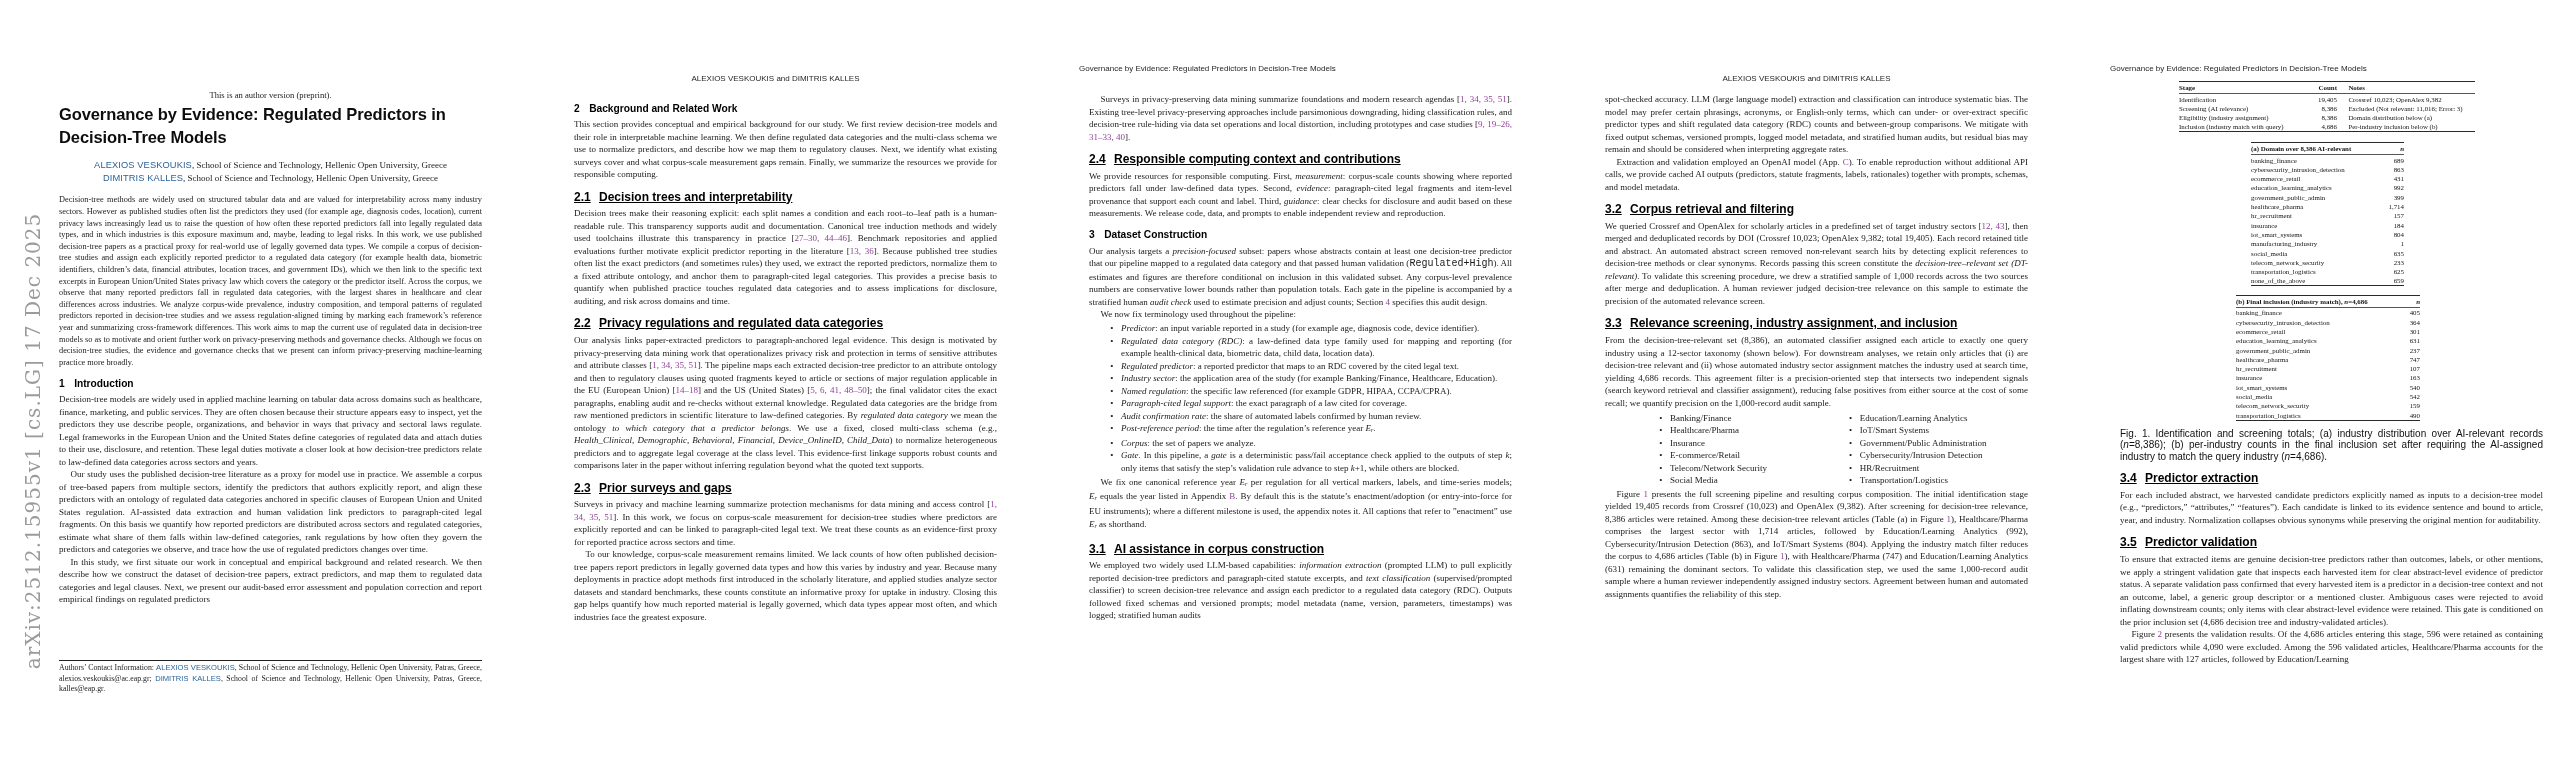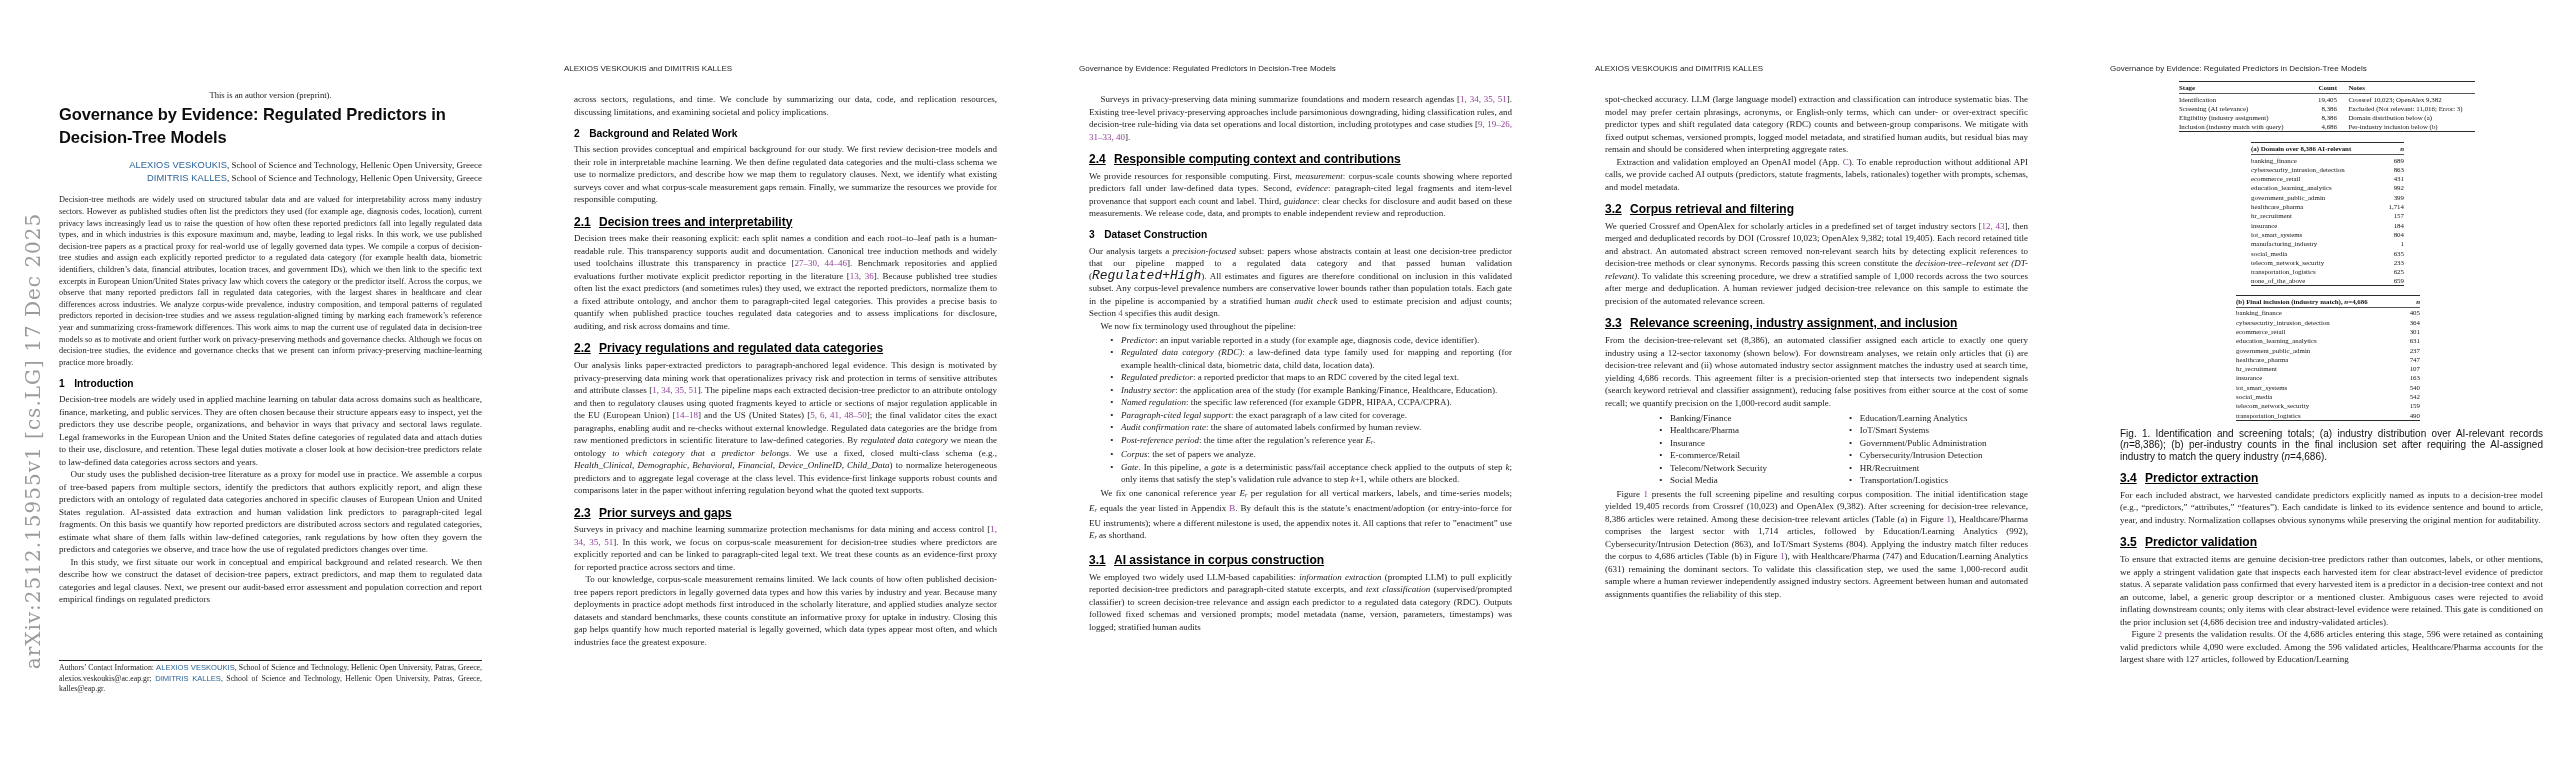--- a/index.html
+++ b/index.html
@@ -3,51 +3,51 @@
 <meta charset="utf-8">
 <title>arXiv preprint — multi-page view</title>
 <style>
   html,body{margin:0;padding:0;background:#ffffff;}
   body{width:2576px;height:763px;position:relative;font-family:"Liberation Serif",serif;color:#1a1a1a;}
   .page{position:absolute;top:0;width:515px;height:763px;background:#fff;overflow:hidden;}
   #p1{left:0}#p2{left:515px}#p3{left:1030px}#p4{left:1546px}#p5{left:2061px}
 
   .rhead{position:absolute;top:64px;left:49px;width:423px;font-family:"Liberation Sans",sans-serif;
          font-size:8px;color:#1f1f1f;white-space:nowrap;}
-  .rhead.r{text-align:left;}
+  .rhead.r{text-align:center;margin-top:10px;}
 
   .flow{position:absolute;left:59px;width:423px;top:93px;}
   #p1 .flow{top:90px;}
   #p5 .flow{top:81px;}
 
   p{margin:0;text-align:justify;font-size:9px;line-height:12.5px;}
   p.ind{text-indent:11.4px;}
   p.abs{font-size:8.3px;line-height:11.6px;margin:5.7px 0 3.8px;}
 
   .note{text-align:center;font-size:8.6px;margin:0 0 3.2px;}
   .title{font-family:"Liberation Sans",sans-serif;font-weight:700;font-size:16.5px;line-height:23px;
          color:#0d0d0d;margin:1.3px 0 9.5px;letter-spacing:-0.1px;}
   .authors{margin:0 0 8.3px;}
-  .author-line{font-size:9px;line-height:13.7px;text-align:right;}
+  .author-line{font-size:9px;line-height:13.7px;text-align:center;}
   .aname{font-family:"Liberation Sans",sans-serif;font-size:9.3px;color:#2b6398;letter-spacing:0.1px;}
 
   .h2{font-family:"Liberation Sans",sans-serif;font-weight:700;font-size:10.2px;color:#000;margin:9.5px 0 4.5px;}
   .h2 .num{margin-right:9.5px;}
   .h3{font-family:"Liberation Sans",sans-serif;font-weight:700;font-size:12px;color:#000;margin:9px 0 3.8px;text-decoration:underline;}
   .h3 .num{margin-right:8.3px;}
 
   .footnote{position:absolute;top:570px;left:0;width:423px;border-top:0.6px solid #222;padding-top:2px;
             font-size:7.8px;line-height:10.7px;text-align:justify;}
   .footnote .nm{font-size:7.6px;}
 
   .ct{color:#913f99;}
   .it{font-style:italic;}
   .bd{font-weight:700;}
   .bi{font-weight:700;font-style:italic;}
-  .mn{font-family:"Liberation Mono",monospace;font-size:13px;font-style:italic;}
+  .mn{font-family:"Liberation Mono",monospace;font-size:10px;}
   .sb{font-style:italic;font-size:6px;vertical-align:-1.3px;}
   .nm{color:#2b6398;font-family:"Liberation Sans",sans-serif;}
 
   .blist{list-style:none;margin:1.3px 0;padding:0 0 0 32px;}
   .blist li{position:relative;text-align:justify;font-size:9px;line-height:12.5px;}
   .bull{position:absolute;left:-10.8px;top:0;}
   .cols{display:flex;margin:2.5px 0 1.3px;}
   .cols ul{margin:0;}
   .cleft{flex:0 0 244px;padding-left:65px;box-sizing:border-box;}
   .cright{flex:1;padding-left:10.8px;}
@@ -90,21 +90,20 @@
       <p><span class="rn">Decision-tree models are widely used in applied machine learning on tabular data across domains such as healthcare, finance, marketing, and public services. They are often chosen because their structure appears easy to inspect, yet the predictors they use describe people, organizations, and behavior in ways that privacy and sectoral laws regulate. Legal frameworks in the European Union and the United States define categories of regulated data and attach duties to their use, disclosure, and retention. These legal duties motivate a closer look at how decision-tree predictors relate to law-defined data categories across sectors and years.</span></p>
       <p class="ind"><span class="rn">Our study uses the published decision-tree literature as a proxy for model use in practice. We assemble a corpus of tree-based papers from multiple sectors, identify the predictors that authors explicitly report, and align these predictors with an ontology of regulated data categories anchored in specific clauses of European Union and United States regulation. AI-assisted data extraction and human validation link predictors to paragraph-cited legal fragments. On this basis we quantify how reported predictors are distributed across sectors and regulated categories, estimate what share of them falls within law-defined categories, rank regulations by how often they govern the predictors and categories we observe, and trace how the use of regulated predictors changes over time.</span></p>
       <p class="ind"><span class="rn">In this study, we first situate our work in conceptual and empirical background and related research. We then describe how we construct the dataset of decision-tree papers, extract predictors, and map them to regulated data categories and legal clauses. Next, we present our audit-based error assessment and population correction and report empirical findings on regulated predictors</span></p>
       <div class="footnote"><span class="rn">Authors’ Contact Information: </span><span class="nm">ALEXIOS VESKOUKIS</span><span class="rn">, School of Science and Technology, Hellenic Open University, Patras, Greece, alexios.veskoukis@ac.eap.gr; </span><span class="nm">DIMITRIS KALLES</span><span class="rn">, School of Science and Technology, Hellenic Open University, Patras, Greece, kalles@eap.gr.</span></div>
     </div>
 </section>
 
 <section class="page" id="p2">
   <div class="rhead r">ALEXIOS VESKOUKIS and DIMITRIS KALLES</div>
   <div class="flow">
-      <p><span class="rn">across sectors, regulations, and time. We conclude by summarizing our data, code, and replication resources, discussing limitations, and examining societal and policy implications.</span></p>
       <div class="h2"><span class="num">2</span><span class="ttl">Background and Related Work</span></div>
       <p><span class="rn">This section provides conceptual and empirical background for our study. We first review decision-tree models and their role in interpretable machine learning. We then define regulated data categories and the multi-class schema we use to normalize predictors, and describe how we map them to regulatory clauses. Next, we identify what existing surveys cover and what corpus-scale measurement gaps remain. Finally, we summarize the resources we provide for responsible computing.</span></p>
       <div class="h3"><span class="num">2.1</span><span class="ttl">Decision trees and interpretability</span></div>
       <p><span class="rn">Decision trees make their reasoning explicit: each split names a condition and each root–to–leaf path is a human-readable rule. This transparency supports audit and documentation. Canonical tree induction methods and widely used toolchains illustrate this transparency in practice [</span><span class="ct">27–30, 44–46</span><span class="rn">]. Benchmark repositories and applied evaluations further motivate explicit predictor reporting in the literature [</span><span class="ct">13, 36</span><span class="rn">]. Because published tree studies often list the exact predictors (and sometimes rules) they used, we extract the reported predictors, normalize them to a fixed attribute ontology, and anchor them to paragraph-cited legal categories. This provides a precise basis to quantify when published practice touches regulated data categories and to assess implications for disclosure, auditing, and risk across domains and time.</span></p>
       <div class="h3"><span class="num">2.2</span><span class="ttl">Privacy regulations and regulated data categories</span></div>
       <p><span class="rn">Our analysis links paper-extracted predictors to paragraph-anchored legal evidence. This design is motivated by privacy-preserving data mining work that operationalizes privacy risk and protection in terms of sensitive attributes and attribute classes [</span><span class="ct">1, 34, 35, 51</span><span class="rn">]. The pipeline maps each extracted decision-tree predictor to an attribute ontology and then to regulatory clauses using quoted fragments keyed to article or sections of major regulation applicable in the EU (European Union) [</span><span class="ct">14–18</span><span class="rn">] and the US (United States) [</span><span class="ct">5, 6, 41, 48–50</span><span class="rn">]; the final validator cites the exact paragraphs, enabling audit and re-checks without external knowledge. Regulated data categories are the bridge from raw mentioned predictors in scientific literature to law-defined categories. By </span><span class="it">regulated data category</span><span class="rn">&nbsp;we mean the ontology </span><span class="it">to which category that a predictor belongs</span><span class="rn">. We use a fixed, closed multi-class schema (e.g., </span><span class="it">Health_Clinical</span><span class="rn">, </span><span class="it">Demographic</span><span class="rn">, </span><span class="it">Behavioral</span><span class="rn">, </span><span class="it">Financial</span><span class="rn">, </span><span class="it">Device_OnlineID</span><span class="rn">, </span><span class="it">Child_Data</span><span class="rn">) to normalize heterogeneous predictors and to aggregate legal coverage at the class level. This evidence-first linkage supports robust counts and comparisons later in the paper without inferring regulation beyond what the quoted text supports.</span></p>
       <div class="h3"><span class="num">2.3</span><span class="ttl">Prior surveys and gaps</span></div>
       <p><span class="rn">Surveys in privacy and machine learning summarize protection mechanisms for data mining and access control [</span><span class="ct">1, 34, 35, 51</span><span class="rn">]. In this work, we focus on corpus-scale measurement for decision-tree studies where predictors are explicitly reported and can be linked to paragraph-cited legal text. We treat these counts as an evidence-first proxy for reported practice across sectors and time.</span></p>
       <p class="ind"><span class="rn">To our knowledge, corpus-scale measurement remains limited. We lack counts of how often published decision-tree papers report predictors in legally governed data types and how this varies by industry and year. Because many deployments in practice adopt methods first introduced in the scholarly literature, and applied studies analyze sector datasets and standard benchmarks, these counts constitute an informative proxy for uptake in industry. Closing this gap helps quantify how much reported material is legally governed, which data types appear most often, and which industries face the greatest exposure.</span></p>
     </div>

